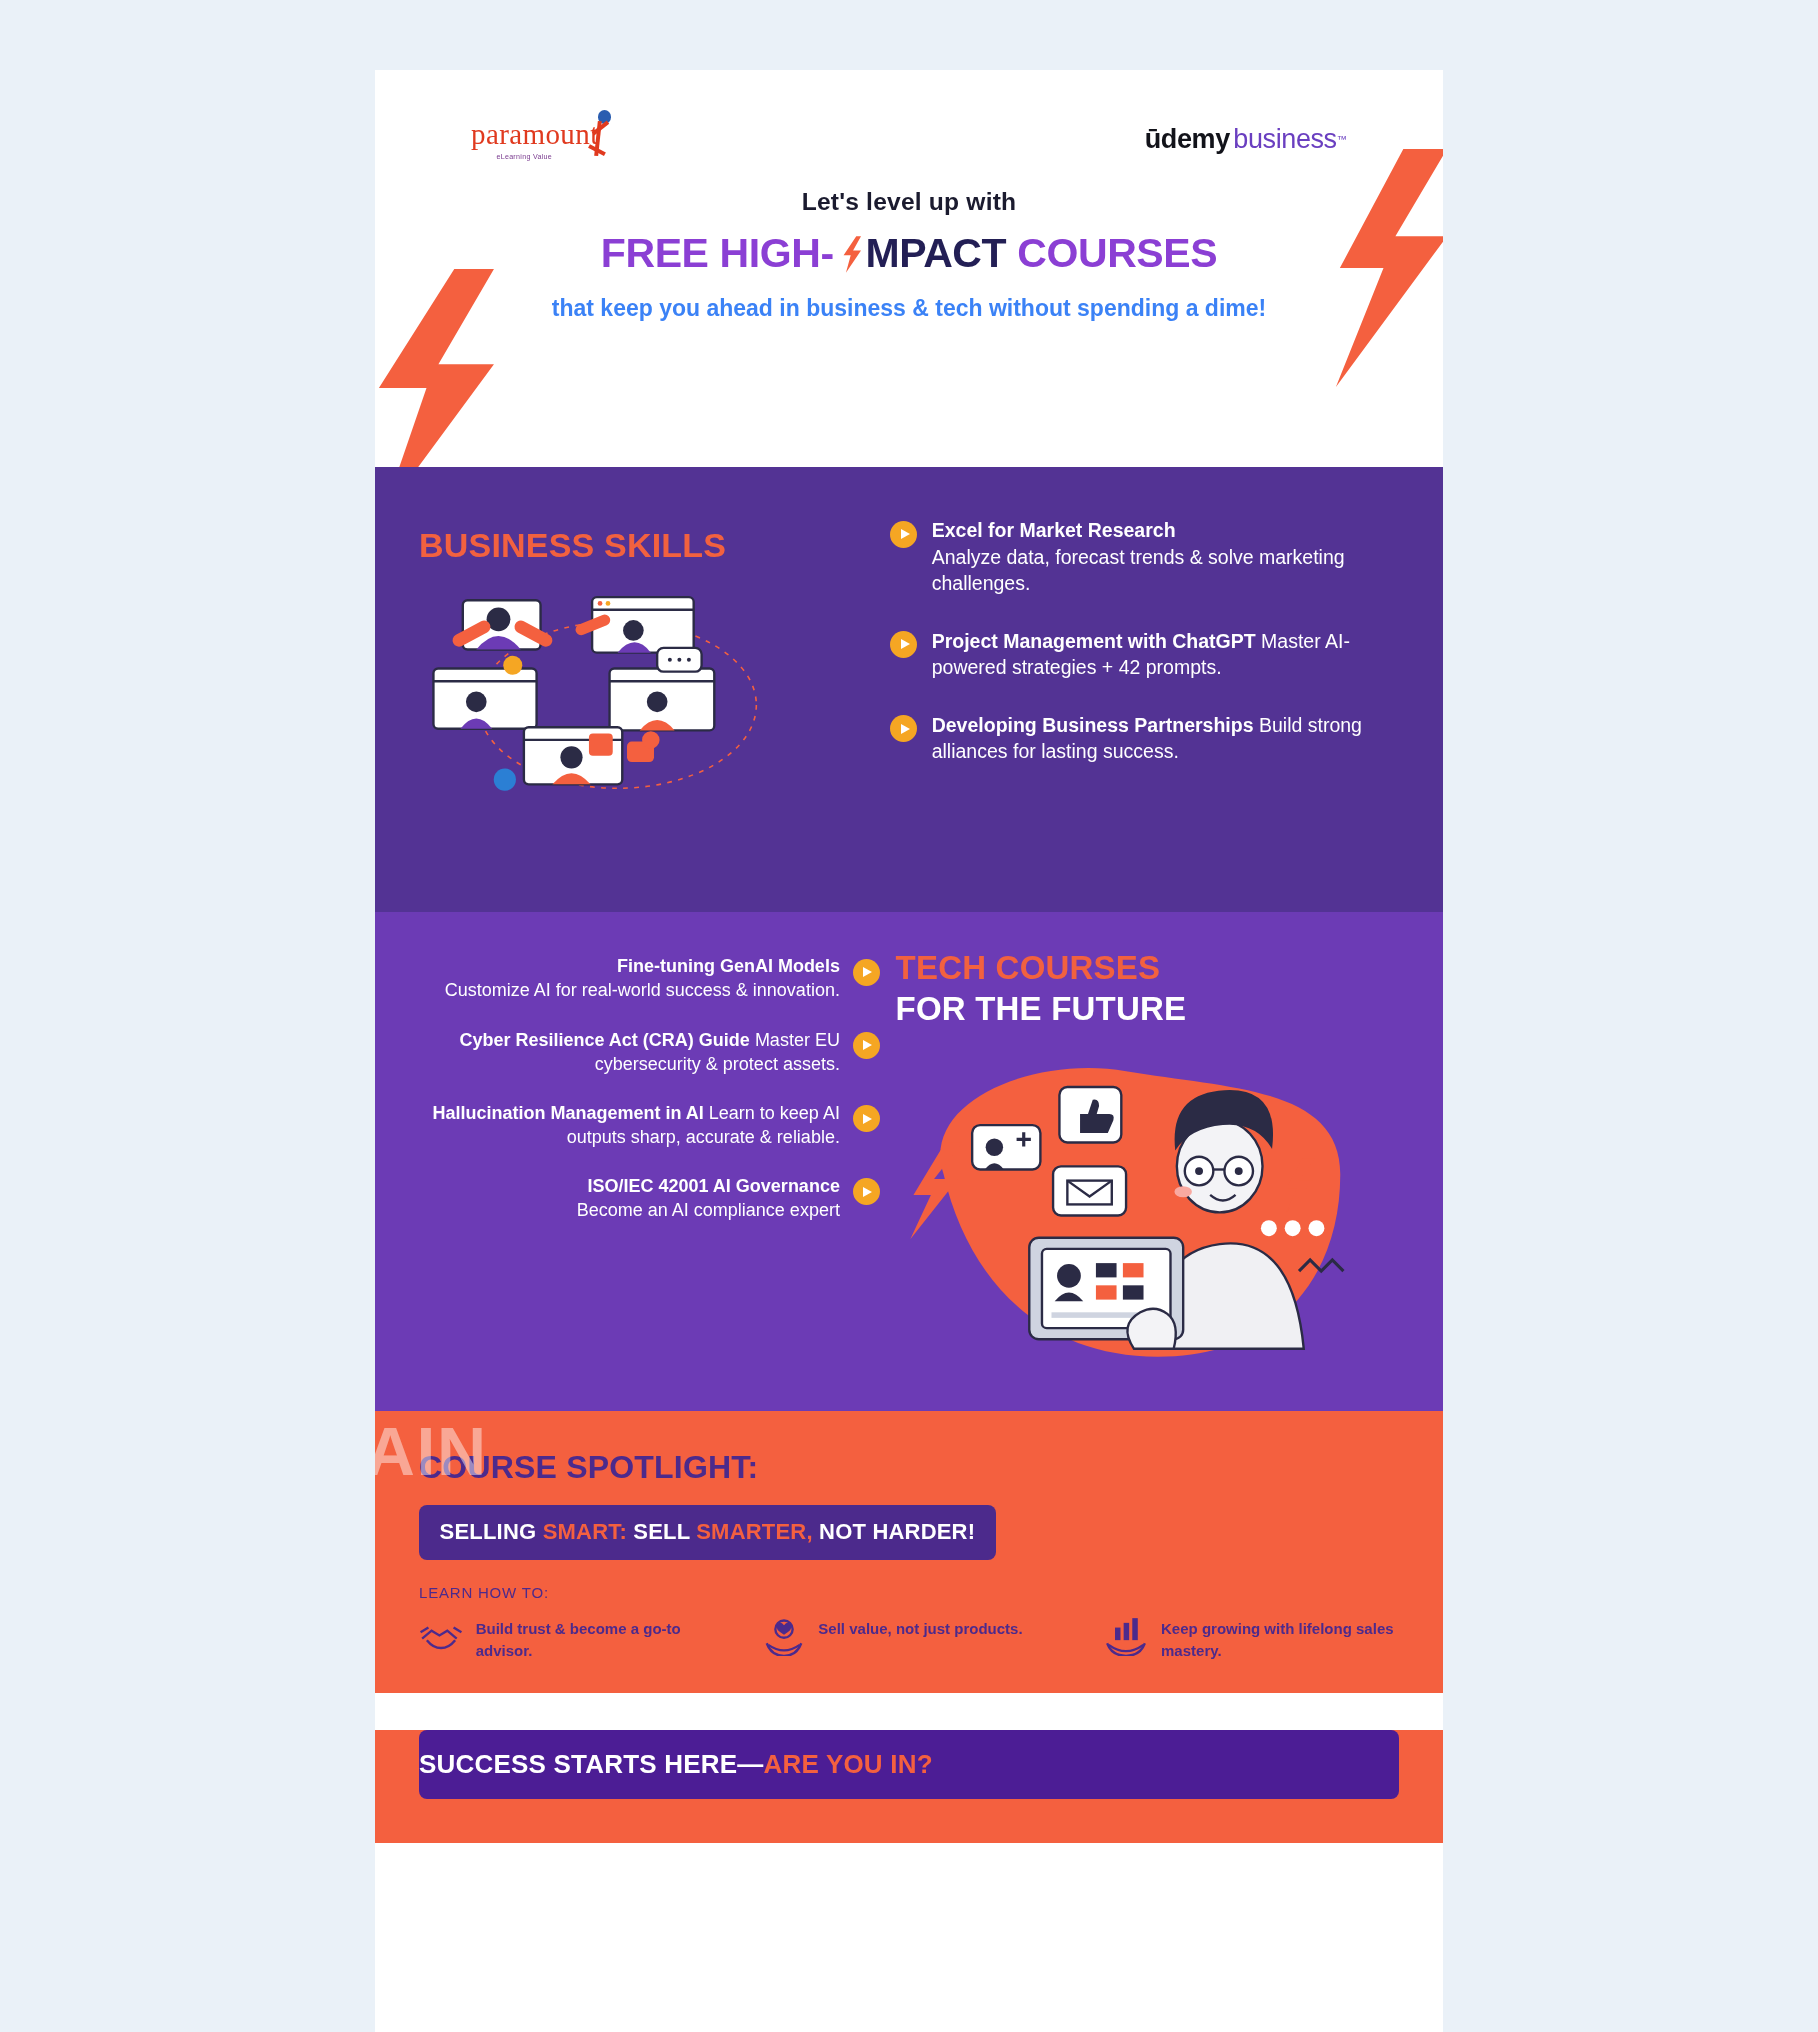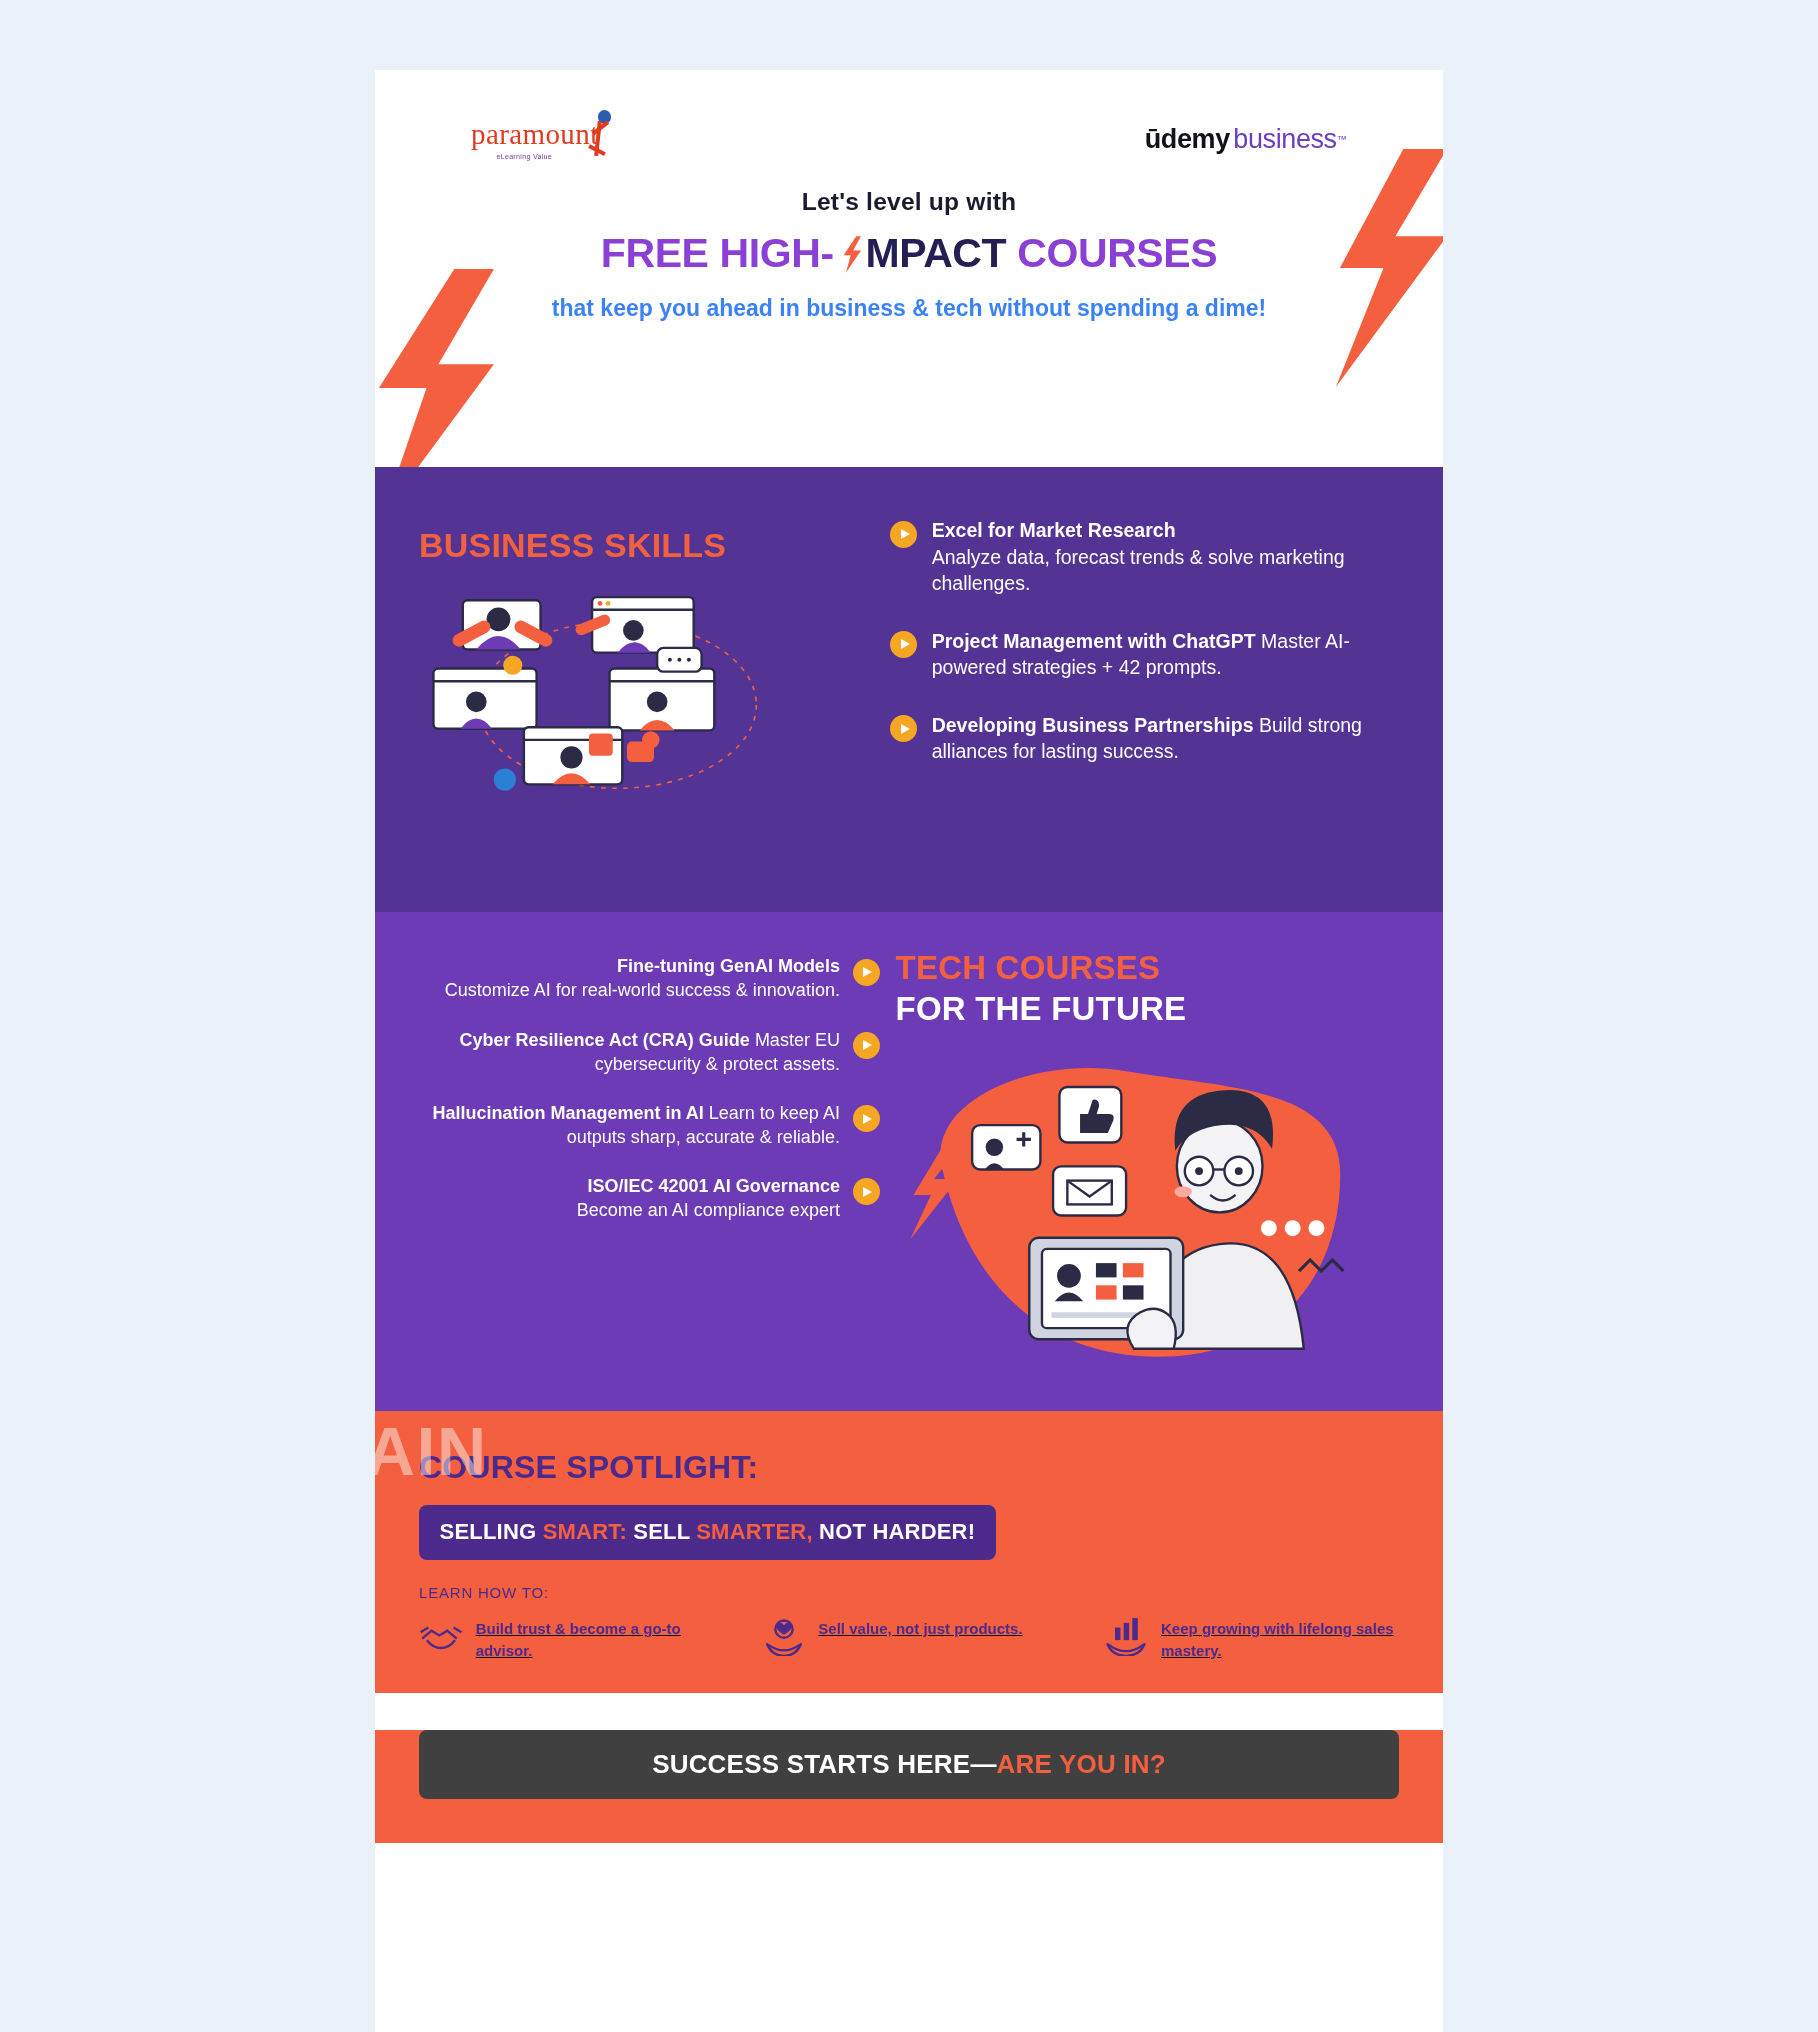--- a/index.html
+++ b/index.html
@@ -213,33 +213,33 @@
   .spot-band span { font-size: 22px; font-weight: 800; letter-spacing: 0.2px; }
   .sb-w { color: #ffffff; }
   .sb-o { color: #f4603f; }
 
   .learn-label {
     margin-top: 24px;
     font-size: 15px; font-weight: 400; color: #4c2a8c; letter-spacing: 0.8px;
   }
   .learn-row {
     margin-top: 17.5px;
-    display: flex; gap: 48px; text-decoration: underline;
+    display: flex; gap: 48px;
   }
   .learn-item { display: flex; gap: 12.7px; align-items: flex-start; width: 33%; }
   .learn-item .li-text {
     font-size: 15px; font-weight: 800; color: #4c2a8c; line-height: 1.42;
   }
 
   .cta {
     margin: 37px 44px 0 44px;
-    background: #404040;
+    background: #4c1d95;
     border-radius: 8px;
     padding: 19px 0;
-    text-align: center;
+    text-align: left;
   }
   .cta span { font-size: 26px; font-weight: 800; letter-spacing: 0.2px; }
   .cta .c-w { color: #ffffff; }
   .cta .c-o { color: #f4603f; }
   .cta-wrap { background: #f4603f; padding-bottom: 44px; }
   .footer-white { background: #ffffff; height: 60px; }
 
   .ghost {
     position: absolute;
     left: -103px;

